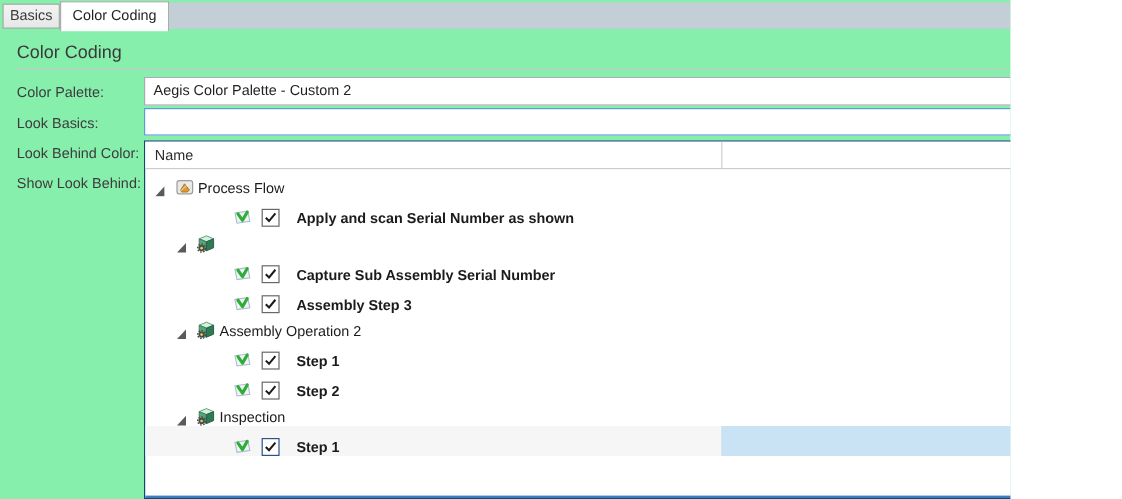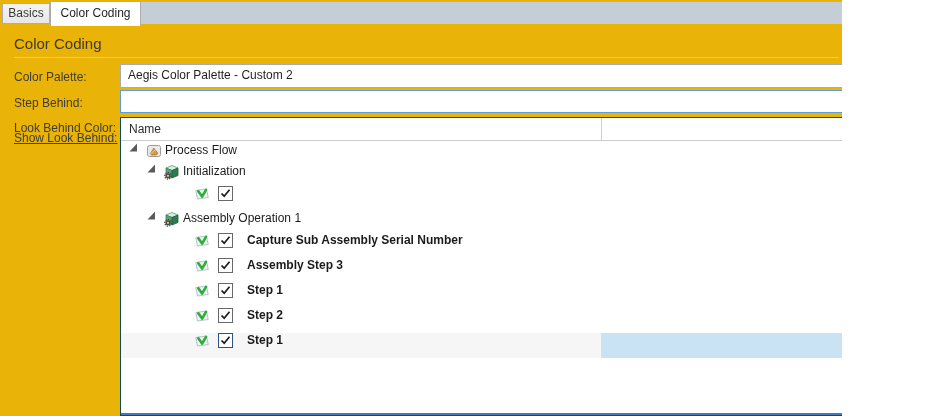--- a/index.html
+++ b/index.html
@@ -1,34 +1,34 @@
 <!DOCTYPE html>
 <html><head>
 <meta charset="utf-8">
 <style>
   html,body{margin:0;padding:0;background:#fff;}
-  #app{position:relative;width:842px;height:416px;overflow:hidden;background:#eab308;
+  #app{position:relative;width:842px;height:416px;overflow:hidden;background:#86efac;
        font-family:"Liberation Sans",sans-serif;font-size:12px;color:#1b1b1b;}
 
   
   .tabline{position:absolute;left:0;right:0;top:24;height:1;background:#9b9b9b;z-index:1;}
   .tabfill{position:absolute;left:141;left:141px;top:2px;right:0;height:22px;background:#c3ced7;z-index:0;}
   .tab{position:absolute;box-sizing:border-box;text-align:center;cursor:default;}
   .tab-inactive{left:2px;top:3px;width:48px;height:21px;line-height:19px;
        border:1px solid #acacac;background:linear-gradient(#f3f3f3,#e7e7e7);color:#3a3a3a;z-index:1;}
   .tab-active{left:50px;top:1px;width:91px;height:25px;line-height:23px;
        border:1px solid #acacac;border-bottom:none;background:#fff;color:#1f1f1f;z-index:3;}
 
   
   .heading{position:absolute;left:14px;top:35px;font-size:15px;color:#3a3a3a;}
   .rule{position:absolute;left:14px;right:3px;top:57px;height:1px;background:#c9c9c9;}
 
   
   .flabel{position:absolute;left:14px;color:#3c3c3c;}
-  .lbl-palette{top:70px;} .lbl-lookbehind{top:96px;} .lbl-lbcolor{top:121px;} .lbl-showlb{top:131px;text-decoration:underline;}
+  .lbl-palette{top:70px;} .lbl-lookbehind{top:96px;} .lbl-lbcolor{top:121px;} .lbl-showlb{top:146px;}
 
   
   .combo{position:absolute;box-sizing:border-box;background:#fff;}
   .combo1{left:120px;top:64px;width:784px;height:24px;border:1px solid #a4adb6;}
   .combo1 .val{position:absolute;left:7px;top:3px;color:#1f1f1f;}
   .combo-btn{position:absolute;display:flex;align-items:center;justify-content:center;box-sizing:border-box;}
   .combo1 .combo-btn{right:2px;top:2px;width:21px;height:18px;border:1px solid #b3b3b3;
        background:linear-gradient(#f6f6f6,#e9e9e9);}
   .combo2{left:120px;top:90px;width:811px;height:23px;border:1px solid #5e9ed6;}
   .combo2 .combo-btn{right:1px;top:1px;width:20px;height:19px;border:1px solid #8fc0e8;background:#c9e2f6;}
@@ -36,21 +36,21 @@
        border:1px solid #989898;background:linear-gradient(#f9f9f9,#e5e5e5);
        display:flex;align-items:center;justify-content:center;}
 
   
   .grid{position:absolute;left:120px;top:117px;width:811px;height:299px;box-sizing:border-box;
        border:1px solid #0c4a6e;background:#fff;overflow:hidden;}
   .ghead{position:absolute;left:0;right:0;top:0;height:22px;background:#fff;border-bottom:1px solid #cdcdcd;}
   .ghead .hname{position:absolute;left:8px;top:4px;color:#2b2b2b;}
   .ghead .hdiv{position:absolute;left:480px;top:0;width:1px;height:22px;background:#d0d0d0;}
   .rows{position:absolute;left:0;right:17px;top:23px;bottom:0;overflow:hidden;}
-  .row{position:relative;display:flex;align-items:flex-start;box-sizing:border-box;}
+  .row{position:relative;display:flex;align-items:flex-end;box-sizing:border-box;}
   .row:first-child{margin-top:2px;}
   .kind-folder{height:21px;} .kind-operation{height:22px;} .kind-step{height:25px;}
   .lvl0{padding-left:8px;} .lvl1{padding-left:26px;} .lvl2{padding-left:73px;}
   .expander{width:9px;height:9px;margin-right:8px;display:flex;align-items:center;}
   .nodeicon{width:16px;height:16px;display:flex;align-items:center;justify-content:center;}
   .rowlabel{margin-left:3px;white-space:nowrap;}
   .kind-step .rowlabel{margin-left:14px;font-weight:bold;}
   .cb{width:15px;height:15px;margin-left:8px;box-sizing:border-box;border:1px solid #686868;
       background:#fff;display:flex;align-items:center;justify-content:center;flex:none;}
   .row.selected{background:#f6f6f6;}
@@ -75,21 +75,21 @@
     <span>Basics</span>
   </div>
   <div class="tab tab-active">
     <span>Color Coding</span>
   </div>
 
   <div class="heading">Color Coding</div>
   <div class="rule"></div>
 
   <div class="flabel lbl-palette">Color Palette:</div>
-  <div class="flabel lbl-lookbehind">Step Behind:</div>
+  <div class="flabel lbl-lookbehind">Look Basics:</div>
   <div class="flabel lbl-lbcolor">Look Behind Color:</div>
   <div class="flabel lbl-showlb">Show Look Behind:</div>
 
   <div class="combo combo1">
     <span class="val">Aegis Color Palette - Custom 2</span>
     <span class="combo-btn">
       <svg width="9" height="6" viewBox="0 0 9 6">
           <polyline points="1,1 4.5,4.5 8,1" fill="none" stroke="#5b6770" stroke-width="1.4"></polyline>
         </svg>
     </span>
@@ -129,96 +129,96 @@
           </span>
           <span class="nodeicon">
             <svg width="16" height="16" viewBox="0 0 16 16">
               <rect x="1.5" y="2.5" width="13" height="11" rx="2" fill="#e8e8e8" stroke="#9c9c9c"></rect>
               <path d="M4.2 10.8 L7.8 5.2 L11.8 10.2 L10.2 12 L5.6 12 Z" fill="#d99b37" stroke="#a87722" stroke-width="0.8"></path>
               <path d="M2.5 12.5 L13.5 3.5" stroke="#ffffff" stroke-opacity="0.45" stroke-width="1"></path>
             </svg>
           </span>
           <span class="rowlabel">Process Flow</span>
         </div>
+        <div class="row lvl2 kind-step">
+          <span class="nodeicon">
+            <svg width="16" height="16" viewBox="0 0 16 16">
+              <path d="M1.8 4.5 L12.5 3 L14.2 11.5 L3.5 13 Z" fill="#eef4f8" stroke="#a9bcc8" stroke-width="0.9"></path>
+              <path d="M4.3 5.2 L8.1 10.6 L12 3.8" fill="none" stroke="#2fae35" stroke-width="2.6" stroke-linecap="round" stroke-linejoin="round"></path>
+            </svg>
+          </span>
+          <span class="cb">
+            <svg width="11" height="11" viewBox="0 0 11 11">
+              <polyline points="1.5,5.5 4.2,8.2 9.5,1.8" fill="none" stroke="#1b1b1b" stroke-width="1.7"></polyline>
+            </svg>
+          </span>
+          <span class="rowlabel">Apply and scan Serial Number as shown</span>
+        </div>
         <div class="row lvl1 kind-operation">
           <span class="expander">
             <svg width="9" height="9" viewBox="0 0 9 9">
               <polygon points="8,0.5 8,8.5 0.5,8.5" fill="#5a5a5a"></polygon>
             </svg>
           </span>
           <span class="nodeicon">
             <svg width="16" height="16" viewBox="0 0 16 16">
               <polygon points="8,1.5 14,4 8,6.5 2,4" fill="#d6efe0" stroke="#5d9c79" stroke-width="0.8"></polygon>
               <polygon points="2,4 8,6.5 8,14 2,11.5" fill="#57a47b" stroke="#3e7d5b" stroke-width="0.8"></polygon>
               <polygon points="14,4 8,6.5 8,14 14,11.5" fill="#2e7a55" stroke="#255f43" stroke-width="0.8"></polygon>
               <circle cx="4" cy="11.8" r="3.3" fill="none" stroke="#4a4a4a" stroke-width="1.2" stroke-dasharray="1.3 1.2"></circle>
               <circle cx="4" cy="11.8" r="2.6" fill="#4a4a4a"></circle>
               <circle cx="4" cy="11.8" r="1.1" fill="#e5d24e"></circle>
             </svg>
           </span>
-          <span class="rowlabel">Initialization</span>
-        </div>
-        <div class="row lvl2 kind-step">
-          <span class="nodeicon">
-            <svg width="16" height="16" viewBox="0 0 16 16">
-              <path d="M1.8 4.5 L12.5 3 L14.2 11.5 L3.5 13 Z" fill="#eef4f8" stroke="#a9bcc8" stroke-width="0.9"></path>
-              <path d="M4.3 5.2 L8.1 10.6 L12 3.8" fill="none" stroke="#2fae35" stroke-width="2.6" stroke-linecap="round" stroke-linejoin="round"></path>
-            </svg>
-          </span>
-          <span class="cb">
-            <svg width="11" height="11" viewBox="0 0 11 11">
-              <polyline points="1.5,5.5 4.2,8.2 9.5,1.8" fill="none" stroke="#1b1b1b" stroke-width="1.7"></polyline>
-            </svg>
-          </span>
+        </div>
+        <div class="row lvl2 kind-step">
+          <span class="nodeicon">
+            <svg width="16" height="16" viewBox="0 0 16 16">
+              <path d="M1.8 4.5 L12.5 3 L14.2 11.5 L3.5 13 Z" fill="#eef4f8" stroke="#a9bcc8" stroke-width="0.9"></path>
+              <path d="M4.3 5.2 L8.1 10.6 L12 3.8" fill="none" stroke="#2fae35" stroke-width="2.6" stroke-linecap="round" stroke-linejoin="round"></path>
+            </svg>
+          </span>
+          <span class="cb">
+            <svg width="11" height="11" viewBox="0 0 11 11">
+              <polyline points="1.5,5.5 4.2,8.2 9.5,1.8" fill="none" stroke="#1b1b1b" stroke-width="1.7"></polyline>
+            </svg>
+          </span>
+          <span class="rowlabel">Capture Sub Assembly Serial Number</span>
+        </div>
+        <div class="row lvl2 kind-step">
+          <span class="nodeicon">
+            <svg width="16" height="16" viewBox="0 0 16 16">
+              <path d="M1.8 4.5 L12.5 3 L14.2 11.5 L3.5 13 Z" fill="#eef4f8" stroke="#a9bcc8" stroke-width="0.9"></path>
+              <path d="M4.3 5.2 L8.1 10.6 L12 3.8" fill="none" stroke="#2fae35" stroke-width="2.6" stroke-linecap="round" stroke-linejoin="round"></path>
+            </svg>
+          </span>
+          <span class="cb">
+            <svg width="11" height="11" viewBox="0 0 11 11">
+              <polyline points="1.5,5.5 4.2,8.2 9.5,1.8" fill="none" stroke="#1b1b1b" stroke-width="1.7"></polyline>
+            </svg>
+          </span>
+          <span class="rowlabel">Assembly Step 3</span>
         </div>
         <div class="row lvl1 kind-operation">
           <span class="expander">
             <svg width="9" height="9" viewBox="0 0 9 9">
               <polygon points="8,0.5 8,8.5 0.5,8.5" fill="#5a5a5a"></polygon>
             </svg>
           </span>
           <span class="nodeicon">
             <svg width="16" height="16" viewBox="0 0 16 16">
               <polygon points="8,1.5 14,4 8,6.5 2,4" fill="#d6efe0" stroke="#5d9c79" stroke-width="0.8"></polygon>
               <polygon points="2,4 8,6.5 8,14 2,11.5" fill="#57a47b" stroke="#3e7d5b" stroke-width="0.8"></polygon>
               <polygon points="14,4 8,6.5 8,14 14,11.5" fill="#2e7a55" stroke="#255f43" stroke-width="0.8"></polygon>
               <circle cx="4" cy="11.8" r="3.3" fill="none" stroke="#4a4a4a" stroke-width="1.2" stroke-dasharray="1.3 1.2"></circle>
               <circle cx="4" cy="11.8" r="2.6" fill="#4a4a4a"></circle>
               <circle cx="4" cy="11.8" r="1.1" fill="#e5d24e"></circle>
             </svg>
           </span>
-          <span class="rowlabel">Assembly Operation 1</span>
-        </div>
-        <div class="row lvl2 kind-step">
-          <span class="nodeicon">
-            <svg width="16" height="16" viewBox="0 0 16 16">
-              <path d="M1.8 4.5 L12.5 3 L14.2 11.5 L3.5 13 Z" fill="#eef4f8" stroke="#a9bcc8" stroke-width="0.9"></path>
-              <path d="M4.3 5.2 L8.1 10.6 L12 3.8" fill="none" stroke="#2fae35" stroke-width="2.6" stroke-linecap="round" stroke-linejoin="round"></path>
-            </svg>
-          </span>
-          <span class="cb">
-            <svg width="11" height="11" viewBox="0 0 11 11">
-              <polyline points="1.5,5.5 4.2,8.2 9.5,1.8" fill="none" stroke="#1b1b1b" stroke-width="1.7"></polyline>
-            </svg>
-          </span>
-          <span class="rowlabel">Capture Sub Assembly Serial Number</span>
-        </div>
-        <div class="row lvl2 kind-step">
-          <span class="nodeicon">
-            <svg width="16" height="16" viewBox="0 0 16 16">
-              <path d="M1.8 4.5 L12.5 3 L14.2 11.5 L3.5 13 Z" fill="#eef4f8" stroke="#a9bcc8" stroke-width="0.9"></path>
-              <path d="M4.3 5.2 L8.1 10.6 L12 3.8" fill="none" stroke="#2fae35" stroke-width="2.6" stroke-linecap="round" stroke-linejoin="round"></path>
-            </svg>
-          </span>
-          <span class="cb">
-            <svg width="11" height="11" viewBox="0 0 11 11">
-              <polyline points="1.5,5.5 4.2,8.2 9.5,1.8" fill="none" stroke="#1b1b1b" stroke-width="1.7"></polyline>
-            </svg>
-          </span>
-          <span class="rowlabel">Assembly Step 3</span>
+          <span class="rowlabel">Assembly Operation 2</span>
         </div>
         <div class="row lvl2 kind-step">
           <span class="nodeicon">
             <svg width="16" height="16" viewBox="0 0 16 16">
               <path d="M1.8 4.5 L12.5 3 L14.2 11.5 L3.5 13 Z" fill="#eef4f8" stroke="#a9bcc8" stroke-width="0.9"></path>
               <path d="M4.3 5.2 L8.1 10.6 L12 3.8" fill="none" stroke="#2fae35" stroke-width="2.6" stroke-linecap="round" stroke-linejoin="round"></path>
             </svg>
           </span>
           <span class="cb">
             <svg width="11" height="11" viewBox="0 0 11 11">
@@ -233,20 +233,38 @@
               <path d="M1.8 4.5 L12.5 3 L14.2 11.5 L3.5 13 Z" fill="#eef4f8" stroke="#a9bcc8" stroke-width="0.9"></path>
               <path d="M4.3 5.2 L8.1 10.6 L12 3.8" fill="none" stroke="#2fae35" stroke-width="2.6" stroke-linecap="round" stroke-linejoin="round"></path>
             </svg>
           </span>
           <span class="cb">
             <svg width="11" height="11" viewBox="0 0 11 11">
               <polyline points="1.5,5.5 4.2,8.2 9.5,1.8" fill="none" stroke="#1b1b1b" stroke-width="1.7"></polyline>
             </svg>
           </span>
           <span class="rowlabel">Step 2</span>
+        </div>
+        <div class="row lvl1 kind-operation">
+          <span class="expander">
+            <svg width="9" height="9" viewBox="0 0 9 9">
+              <polygon points="8,0.5 8,8.5 0.5,8.5" fill="#5a5a5a"></polygon>
+            </svg>
+          </span>
+          <span class="nodeicon">
+            <svg width="16" height="16" viewBox="0 0 16 16">
+              <polygon points="8,1.5 14,4 8,6.5 2,4" fill="#d6efe0" stroke="#5d9c79" stroke-width="0.8"></polygon>
+              <polygon points="2,4 8,6.5 8,14 2,11.5" fill="#57a47b" stroke="#3e7d5b" stroke-width="0.8"></polygon>
+              <polygon points="14,4 8,6.5 8,14 14,11.5" fill="#2e7a55" stroke="#255f43" stroke-width="0.8"></polygon>
+              <circle cx="4" cy="11.8" r="3.3" fill="none" stroke="#4a4a4a" stroke-width="1.2" stroke-dasharray="1.3 1.2"></circle>
+              <circle cx="4" cy="11.8" r="2.6" fill="#4a4a4a"></circle>
+              <circle cx="4" cy="11.8" r="1.1" fill="#e5d24e"></circle>
+            </svg>
+          </span>
+          <span class="rowlabel">Inspection</span>
         </div>
         <div class="row lvl2 kind-step selected">
           <span class="nodeicon">
             <svg width="16" height="16" viewBox="0 0 16 16">
               <path d="M1.8 4.5 L12.5 3 L14.2 11.5 L3.5 13 Z" fill="#eef4f8" stroke="#a9bcc8" stroke-width="0.9"></path>
               <path d="M4.3 5.2 L8.1 10.6 L12 3.8" fill="none" stroke="#2fae35" stroke-width="2.6" stroke-linecap="round" stroke-linejoin="round"></path>
             </svg>
           </span>
           <span class="cb">
             <svg width="11" height="11" viewBox="0 0 11 11">

